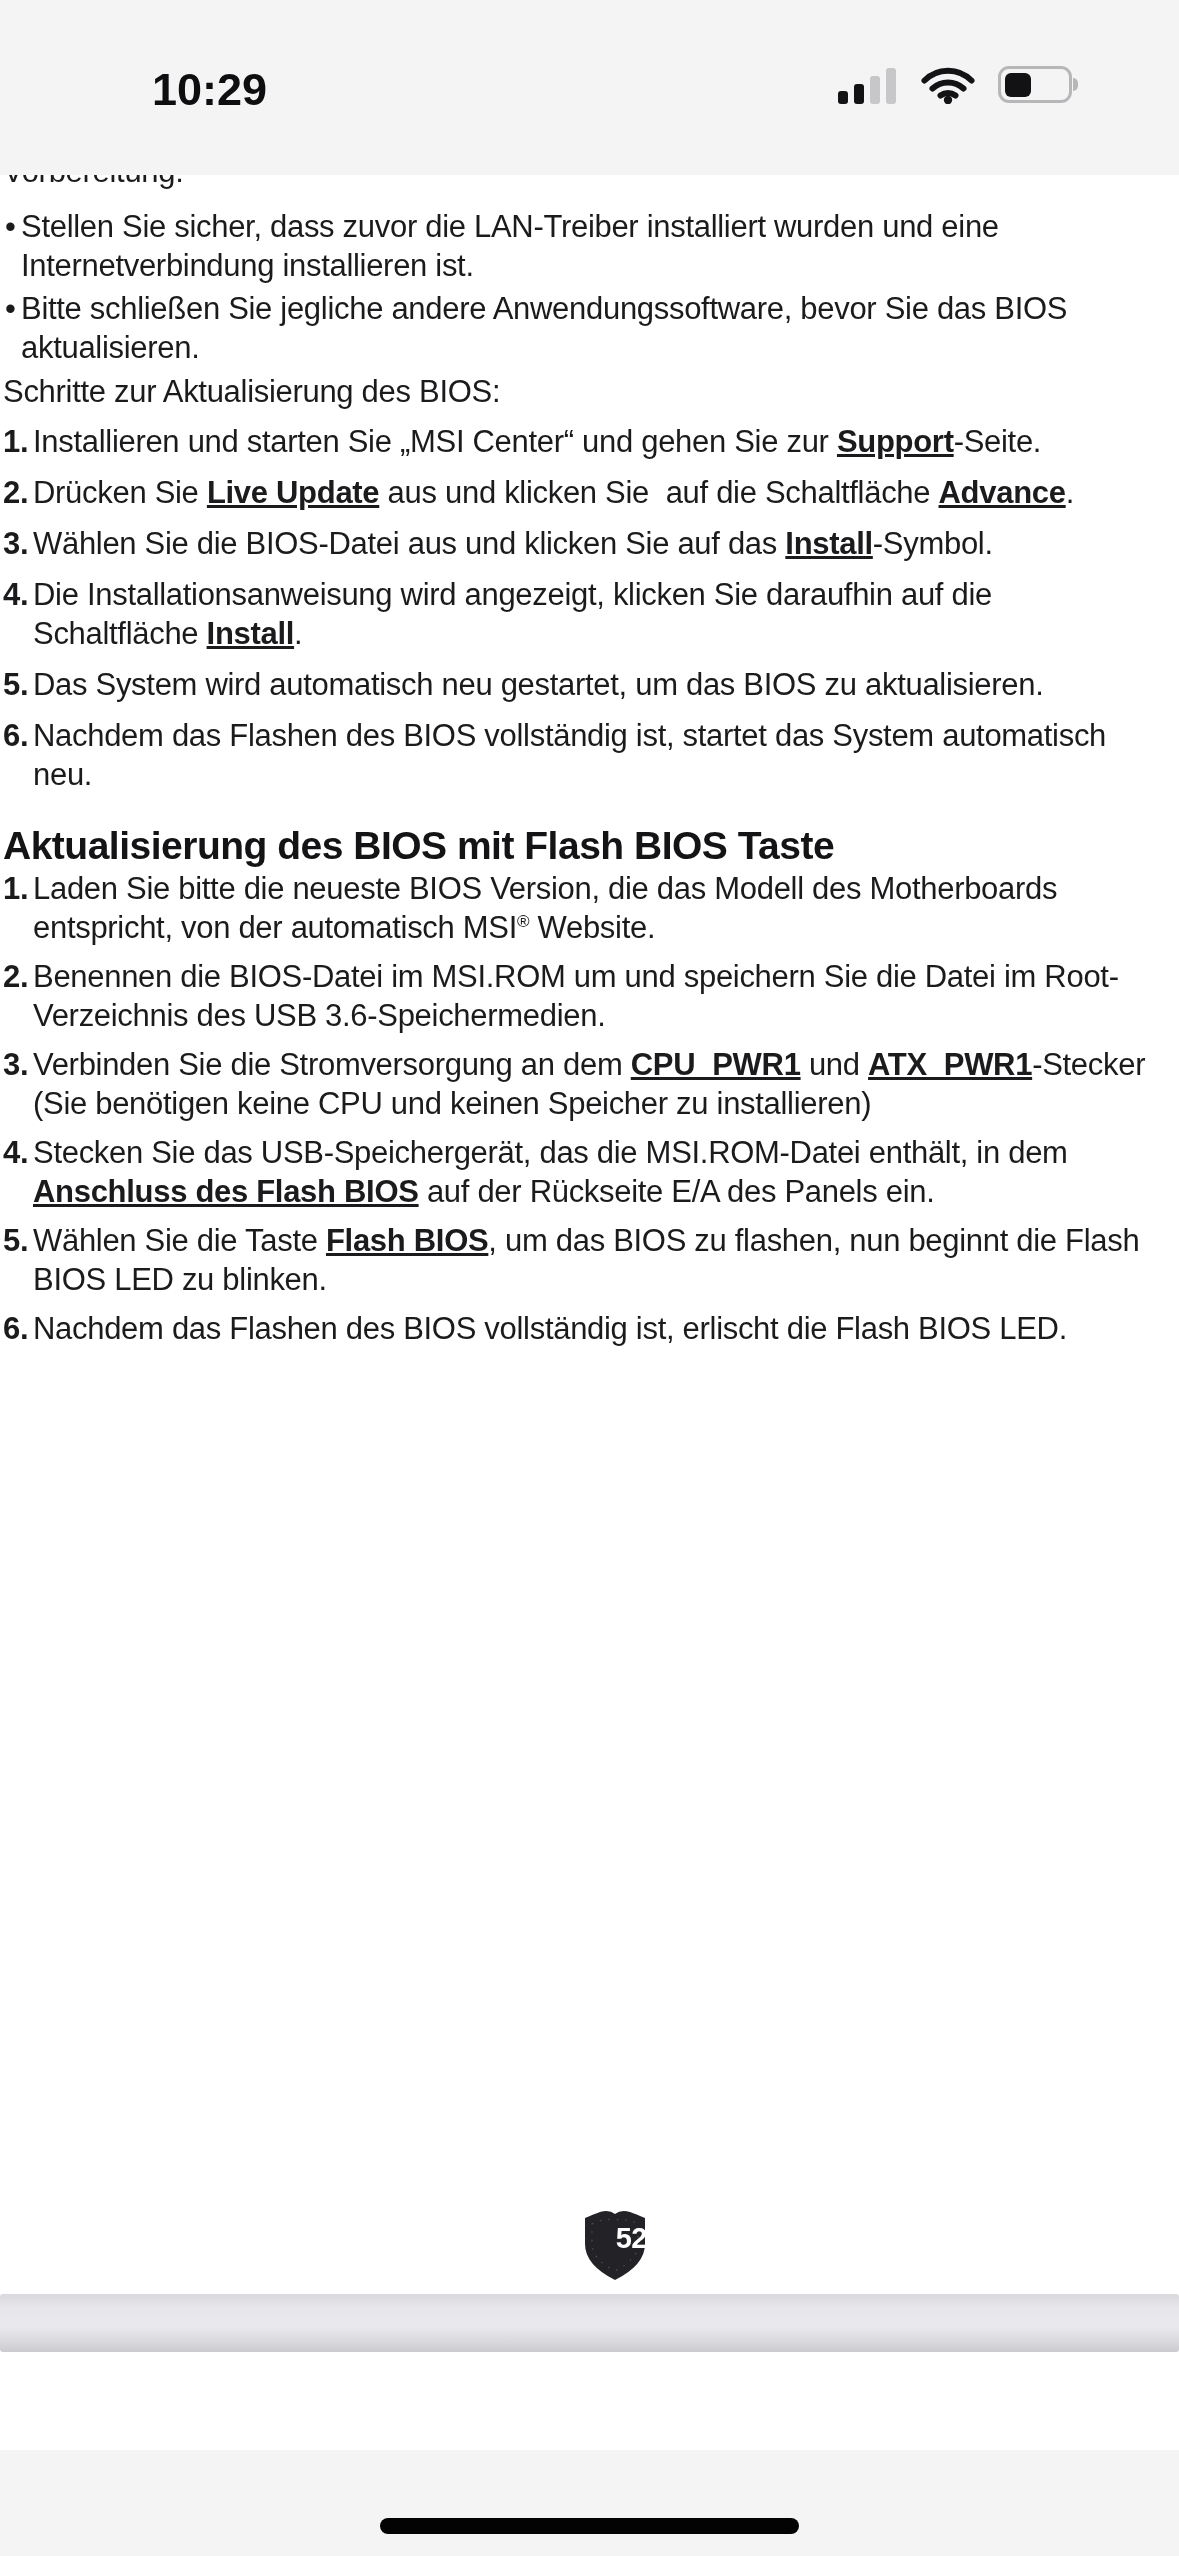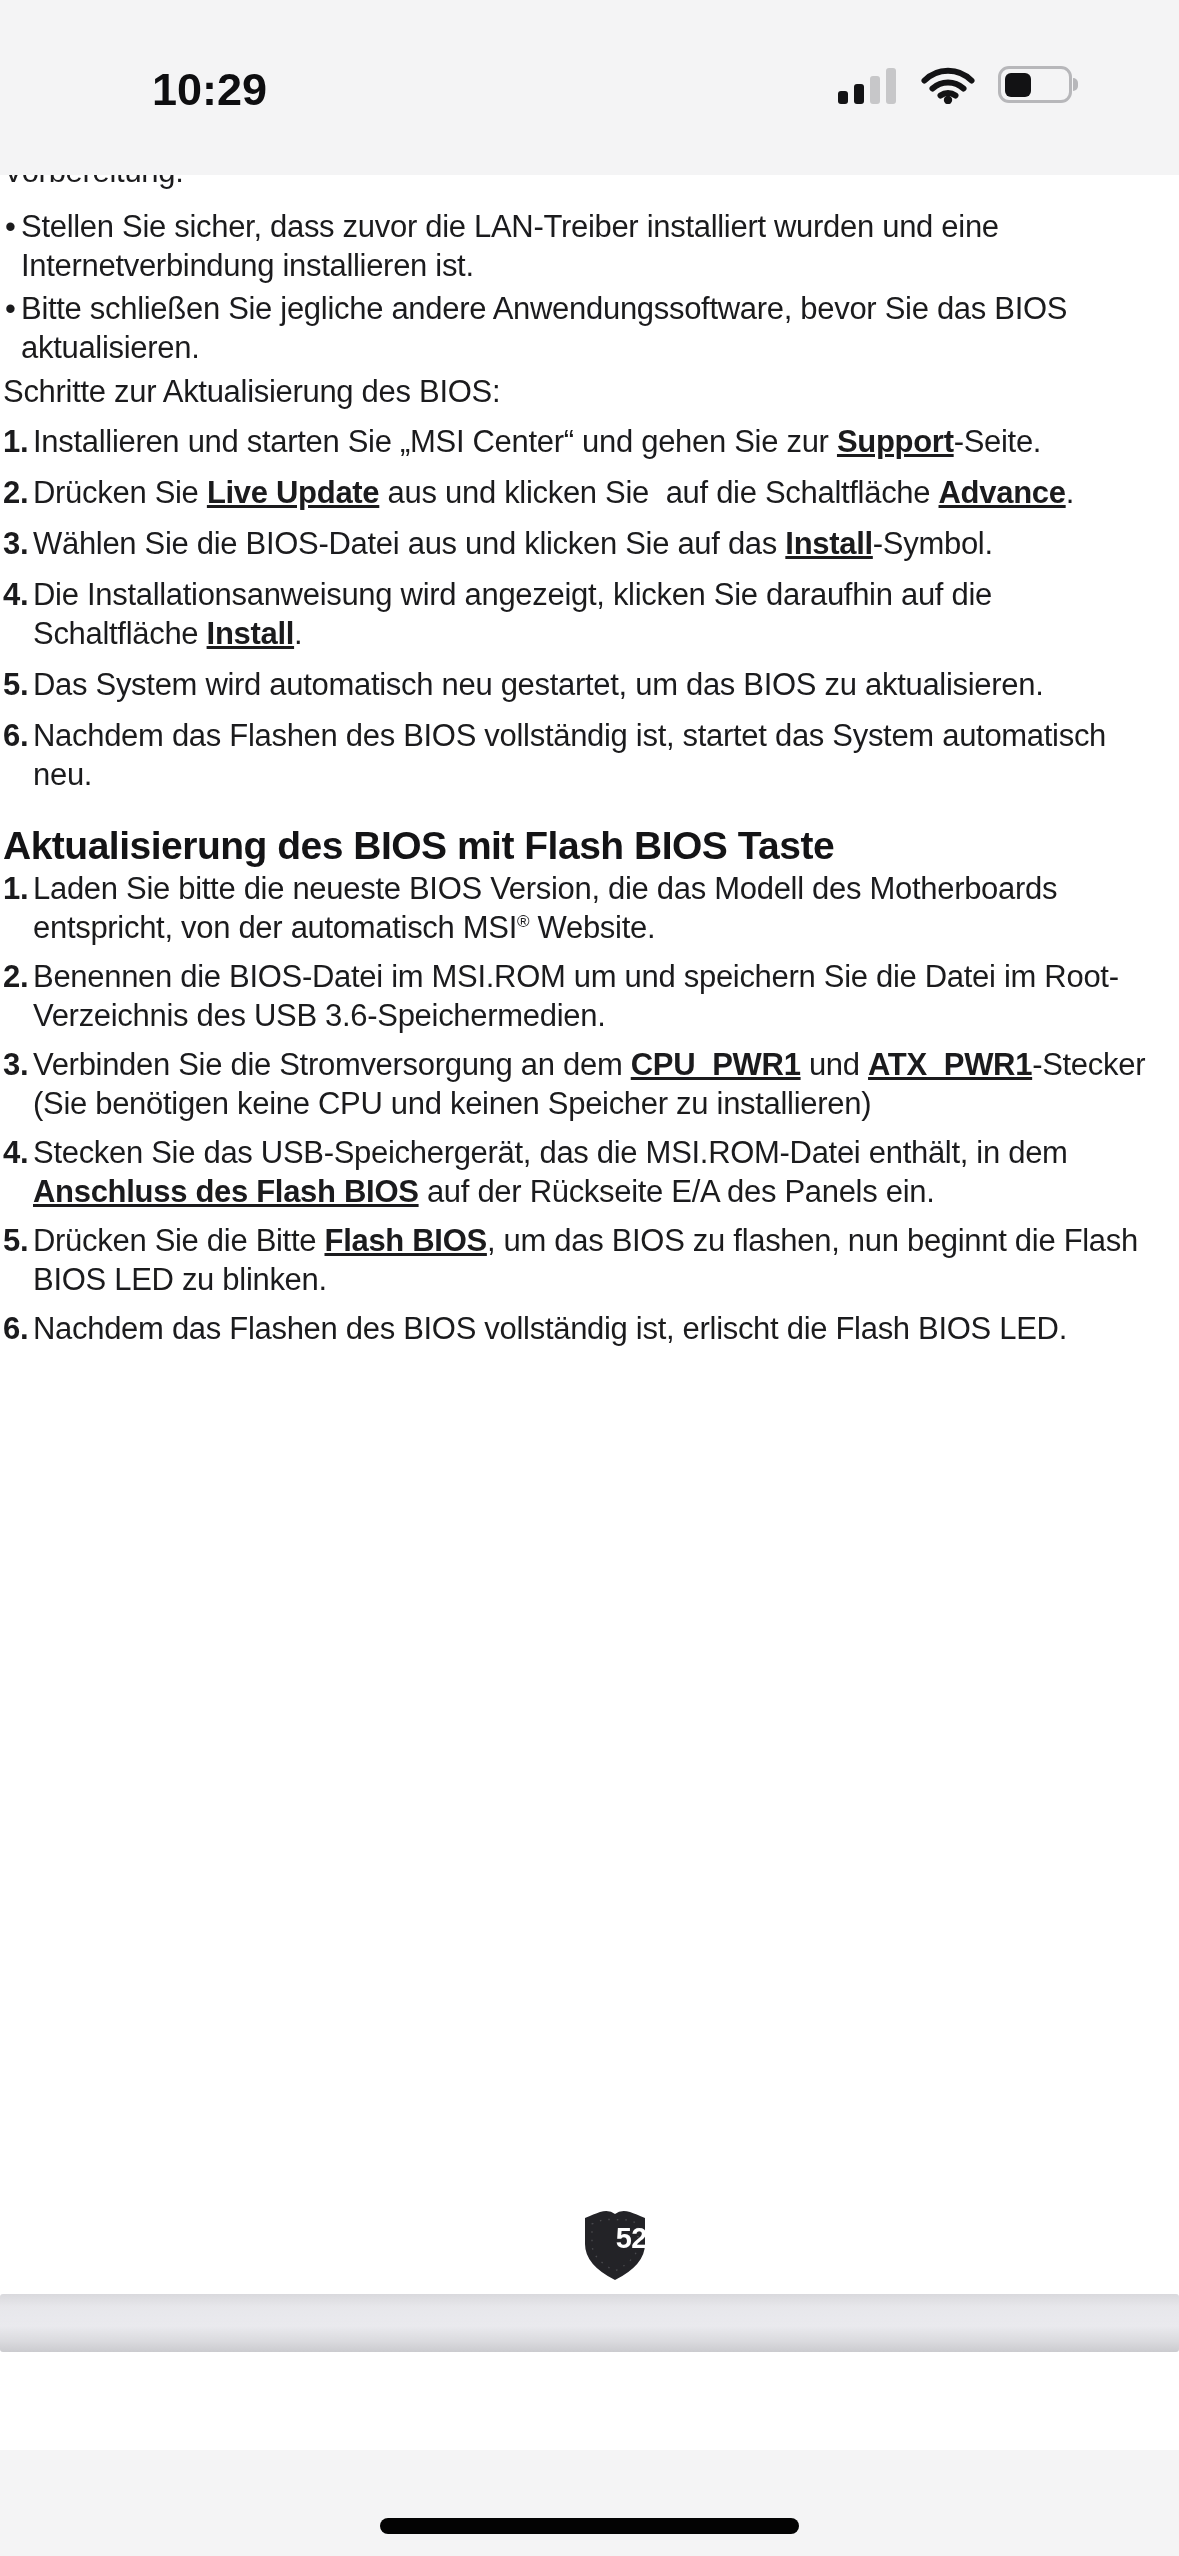--- a/index.html
+++ b/index.html
@@ -177,21 +177,21 @@
           <div class="line"><span>Verbinden Sie die Stromversorgung an dem </span><span class="b">CPU_PWR1</span><span> und </span><span class="b">ATX_PWR1</span><span>-Stecker</span></div>
           <div class="line"><span>(Sie benötigen keine CPU und keinen Speicher zu installieren)</span></div>
         </div>
         <div class="li">
           <span class="num">4.</span>
           <div class="line"><span>Stecken Sie das USB-Speichergerät, das die MSI.ROM-Datei enthält, in dem</span></div>
           <div class="line"><span class="b">Anschluss des Flash BIOS</span><span> auf der Rückseite E/A des Panels ein.</span></div>
         </div>
         <div class="li">
           <span class="num">5.</span>
-          <div class="line"><span>Drücken Sie die Bitte </span><span class="b">Flash BIOS</span><span>, um das BIOS zu flashen, nun beginnt die Flash</span></div>
+          <div class="line"><span>Wählen Sie die Taste </span><span class="b">Flash BIOS</span><span>, um das BIOS zu flashen, nun beginnt die Flash</span></div>
           <div class="line"><span>BIOS LED zu blinken.</span></div>
         </div>
         <div class="li">
           <span class="num">6.</span>
           <div class="line"><span>Nachdem das Flashen des BIOS vollständig ist, erlischt die Flash BIOS LED.</span></div>
         </div>
       </div>
   </div>
 
   <div class="shield">

